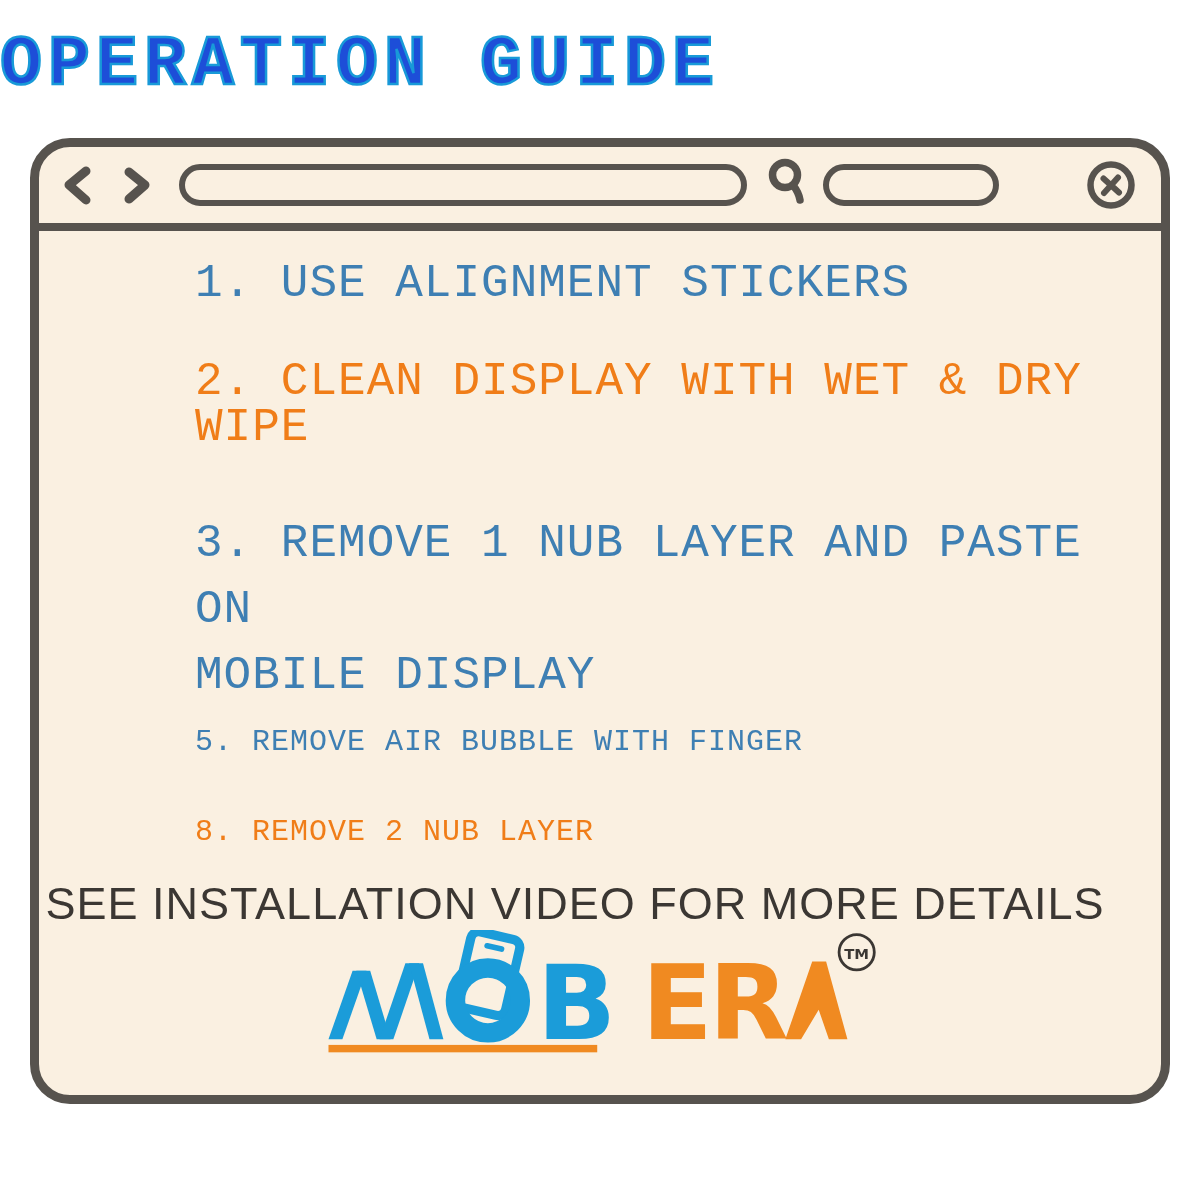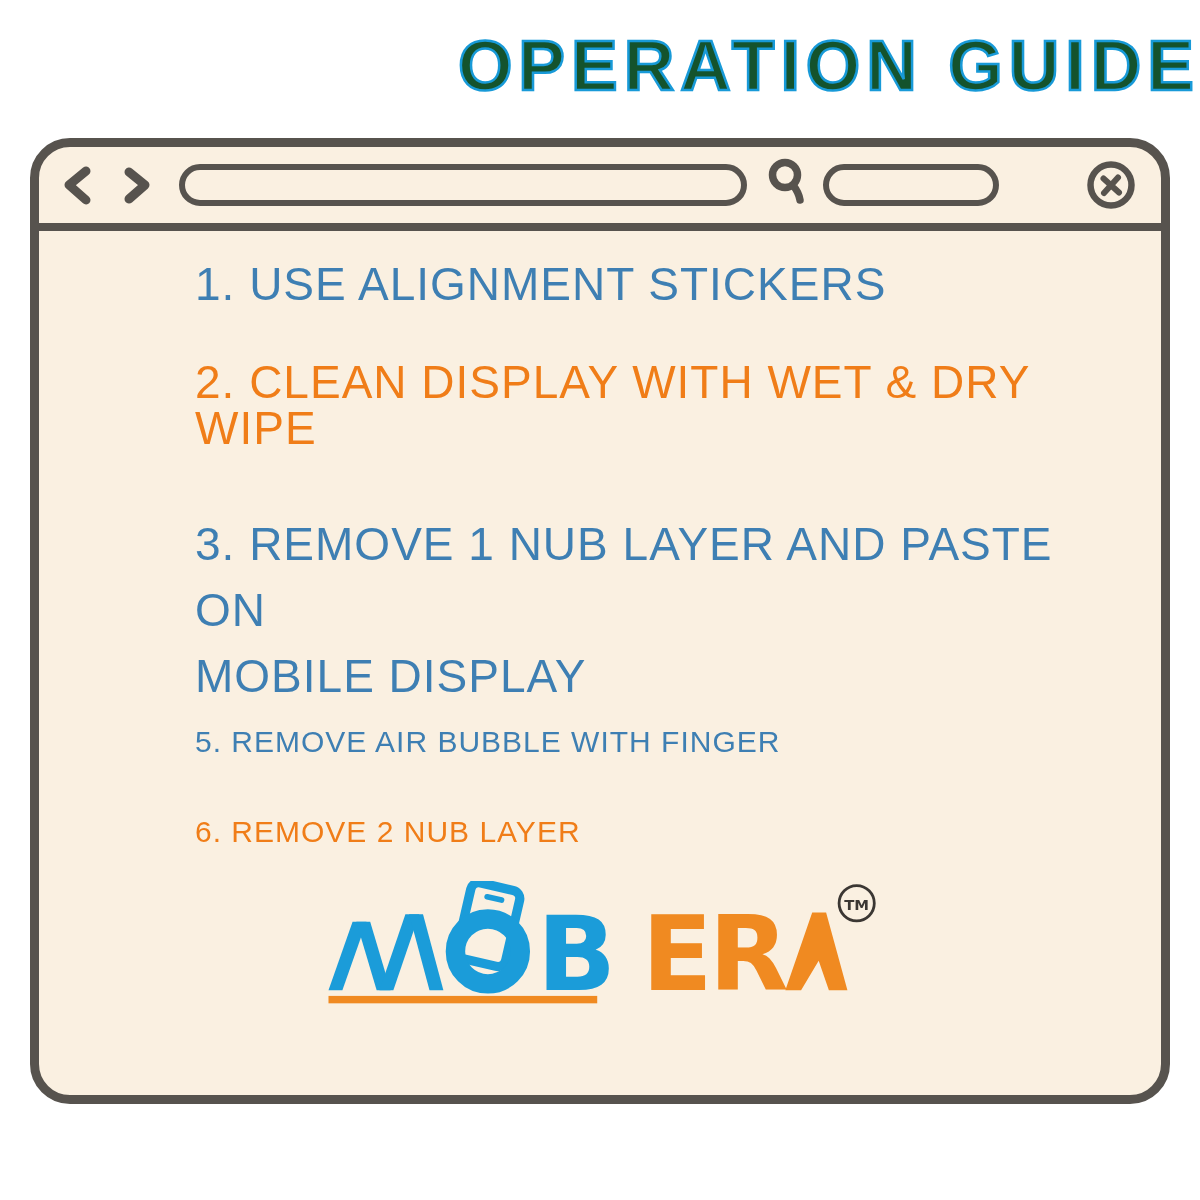--- a/index.html
+++ b/index.html
@@ -6,26 +6,26 @@
   body {
     width:1200px; height:1200px;
     background:#ffffff;
     font-family:"Liberation Sans", sans-serif;
     position:relative;
     overflow:hidden;
   }
 
   .title {
     position:absolute; top:26px; left:0; width:100%;
-    text-align:right;
-    font-family:Liberation Sans, sans-serif;
+    text-align:left;
+    font-family:Liberation Mono, monospace;
     font-weight:800;
     font-size:70px;
     letter-spacing:6px;
-    color:#14532d;
+    color:#1d4ed8;
     -webkit-text-stroke:2.5px #189ad8;
   }
 
   .window {
     position:absolute; left:30px; top:138px;
     width:1140px; height:966px;
     box-sizing:border-box;
     border:9px solid #57534e;
     border-radius:40px;
     background:#faf0e1;
@@ -46,21 +46,21 @@
     border:6px solid #57534e;
     border-radius:24px;
     height:42px;
     background:transparent;
   }
   .url-pill { width:568px; margin-left:26px; }
   .search-wrap { margin-left:18px; }
   .mini-pill { width:176px; margin-left:10px; }
   .close-wrap { margin-left:auto; }
 
-  .win-body { padding:30px 56px 0 156px; }
+  .win-body { padding:30px 56px 0 156px;font-family:Liberation Mono, monospace; }
   .step {
     line-height:1;
     letter-spacing:1px;
     white-space:pre-line;
     font-weight:400;
   }
   .size-lg { font-size:46px; }
   .size-md { font-size:30px; }
   .c-blue  { color:#3e7fb3; }
   .c-orange{ color:#f07d18; }
@@ -120,23 +120,24 @@
       </svg>
     </span>
   </div>
 
   <div class="win-body">
     <div class="step step-1 size-lg c-blue">1. USE ALIGNMENT STICKERS</div>
     <div class="step step-2 size-lg c-orange">2. CLEAN DISPLAY WITH WET &amp; DRY WIPE</div>
     <div class="step step-3 size-lg c-blue">3. REMOVE 1 NUB LAYER AND PASTE ON
 MOBILE DISPLAY</div>
     <div class="step step-5 size-md c-blue">5. REMOVE AIR BUBBLE WITH FINGER</div>
-    <div class="step step-6 size-md c-orange">6. REMOVE 2 NUB LAYER</div>
+    <div class="step step-6 size-md c-orange">8. REMOVE 2 NUB LAYER</div>
   </div>
 
+  <div class="footer-note">SEE INSTALLATION VIDEO FOR MORE DETAILS</div>
 
   <div class="logo-wrap">
     <svg width="556" height="139" viewBox="0 0 600 150">
 
       <g fill="#1b9cd9">
         <polygon points="7,118 33,44 48,44 22,118"></polygon>
         <polygon points="37,44 52,44 74,118 59,118"></polygon>
         <polygon points="62,118 90,36 105,36 77,118"></polygon>
         <polygon points="94,36 109,36 131,118 116,118"></polygon>
       </g>

